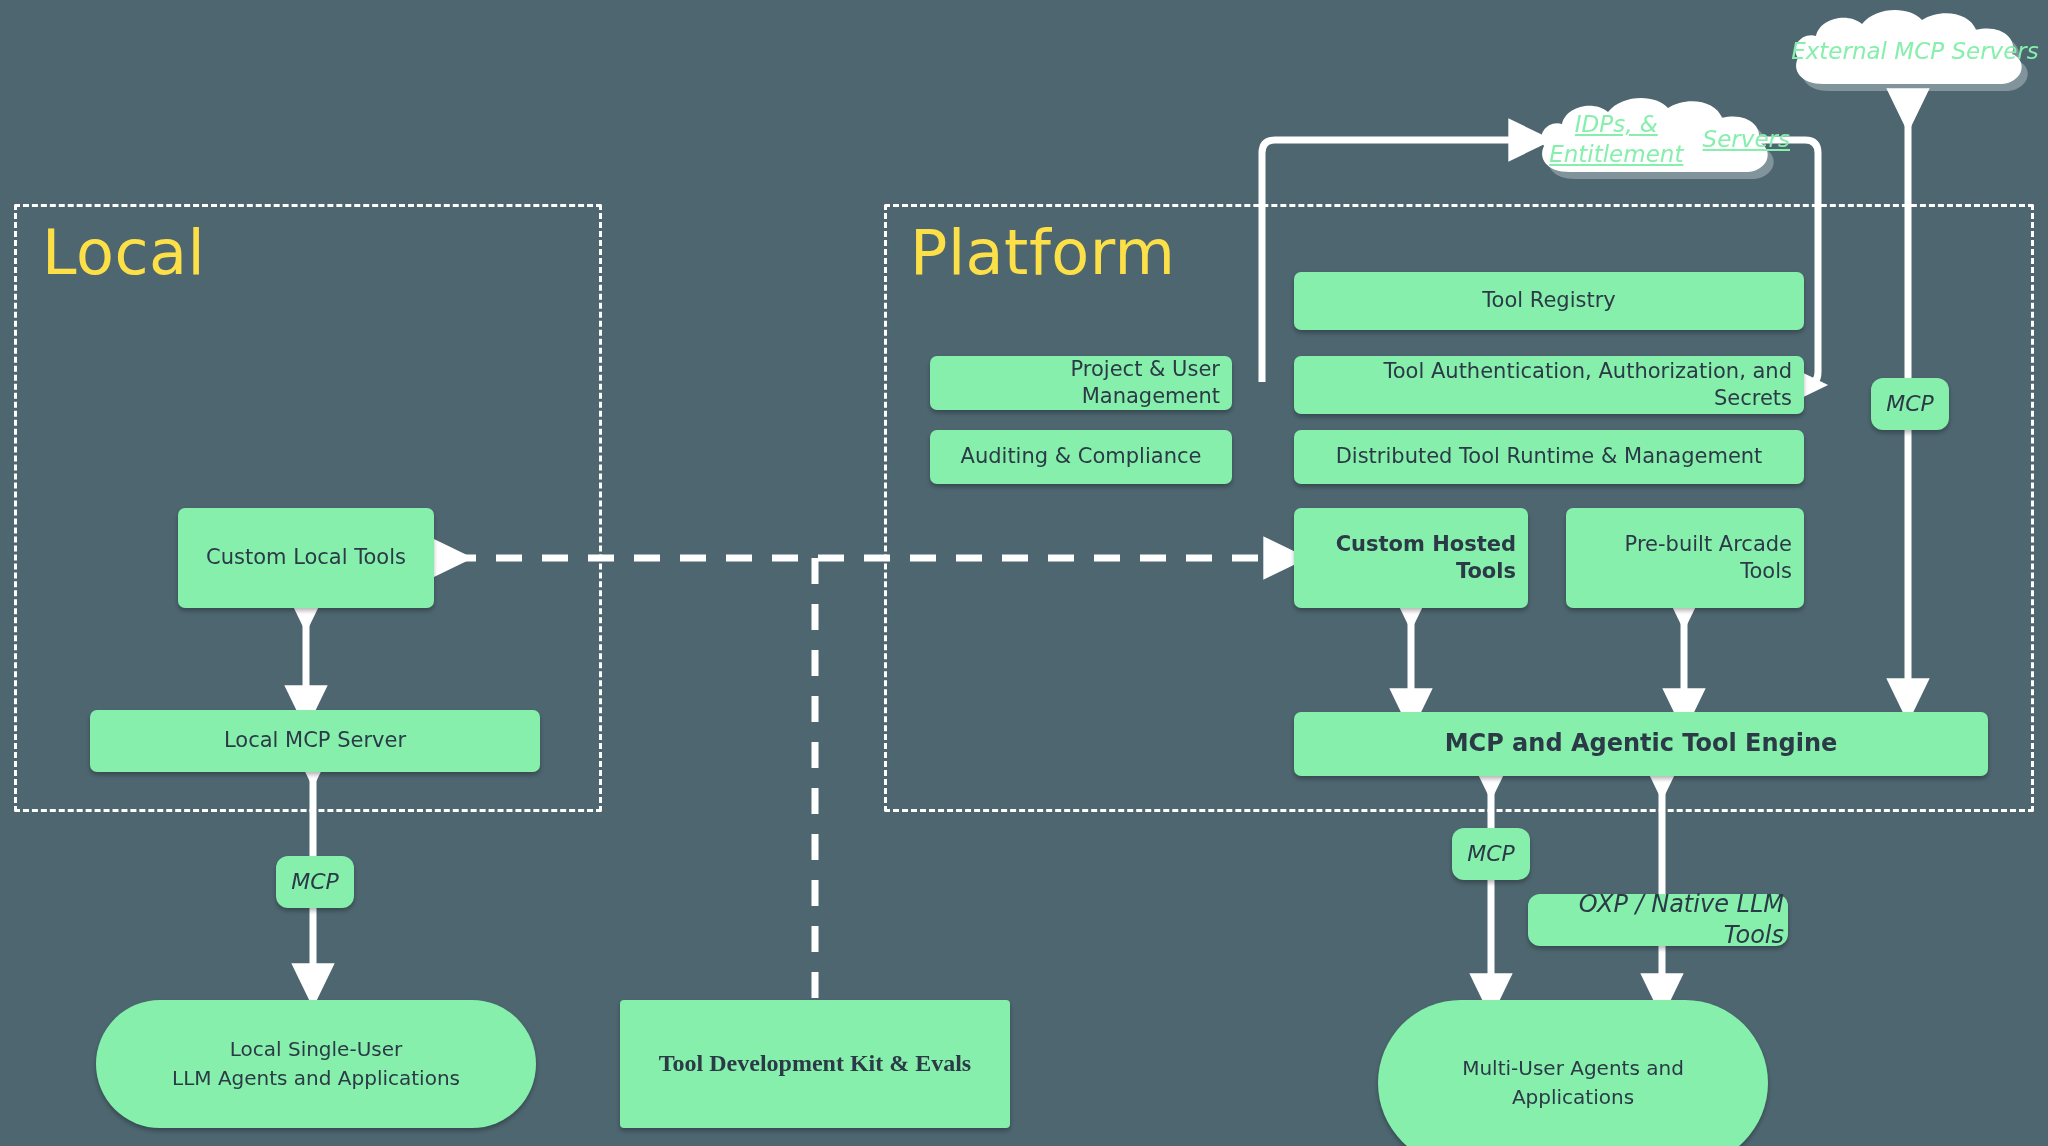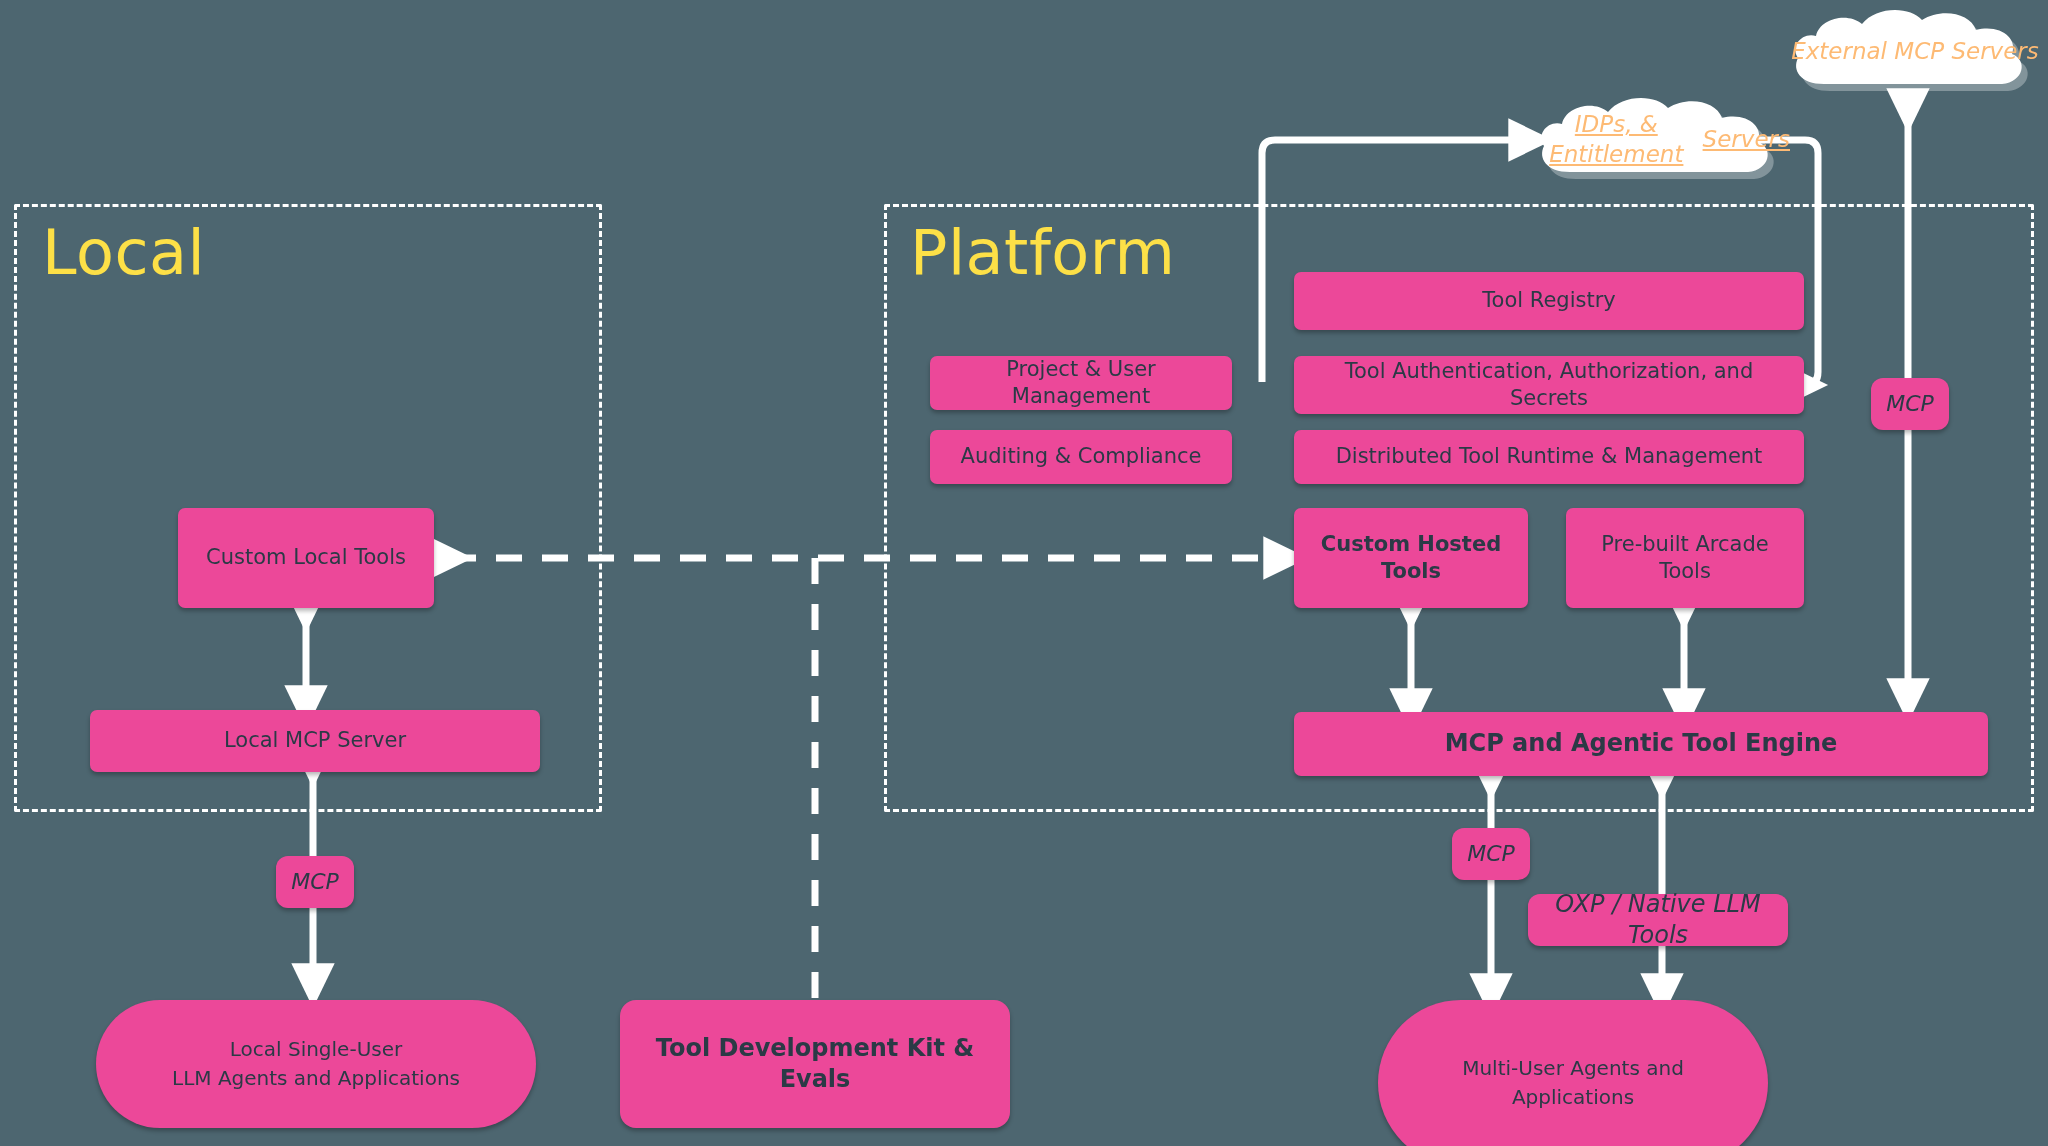--- a/index.html
+++ b/index.html
@@ -27,59 +27,59 @@
     font-size:62px;
     font-weight:400;
     letter-spacing:0.5px;
     line-height:1;
     white-space:nowrap;
   }
 
   
   .node {
     position:absolute;
-    background:#ec4899;
+    background:#86efac;
     color:#2b3a46;
     border-radius:7px;
     box-sizing:border-box;
     display:flex;
     align-items:center;
     justify-content:center;
-    text-align:center;
+    text-align:right;
     box-shadow:0 3px 4px rgba(0,0,0,0.28);
     font-size:21px;
     line-height:1.3;
     padding:4px 12px;
   }
   .node.pill {
     border-radius:90px;
     font-weight:normal;
     font-size:20px;
     line-height:1.45;
   }
-  .node.kit { font-weight:bold; font-size:24px; border-radius:16px; }
+  .node.kit { font-weight:bold; font-size:24px; border-radius:4px;font-family:Liberation Serif, serif; }
   .node.tag {
     font-style:italic;
     font-size:22px;
     border-radius:12px;
     padding:2px 4px;
     box-shadow:0 3px 4px rgba(0,0,0,0.28);
   }
   .node.oxp { font-style:italic; font-size:24px; }
 
   
   .cloud { position:absolute; }
   .cloud svg { position:absolute; left:0; top:0; overflow:visible; }
   .cloud .cloud-label {
     position:absolute;
     left:0; top:0;
     width:100%; height:100%;
     display:flex; align-items:center; justify-content:center;
     text-align:center;
-    color:#fdba74;
+    color:#86efac;
     font-style:italic;
     font-size:23px;
     line-height:1.3;
     z-index:2;
     pointer-events:none;
   }
 </style>
 </head>
 <body>
 

